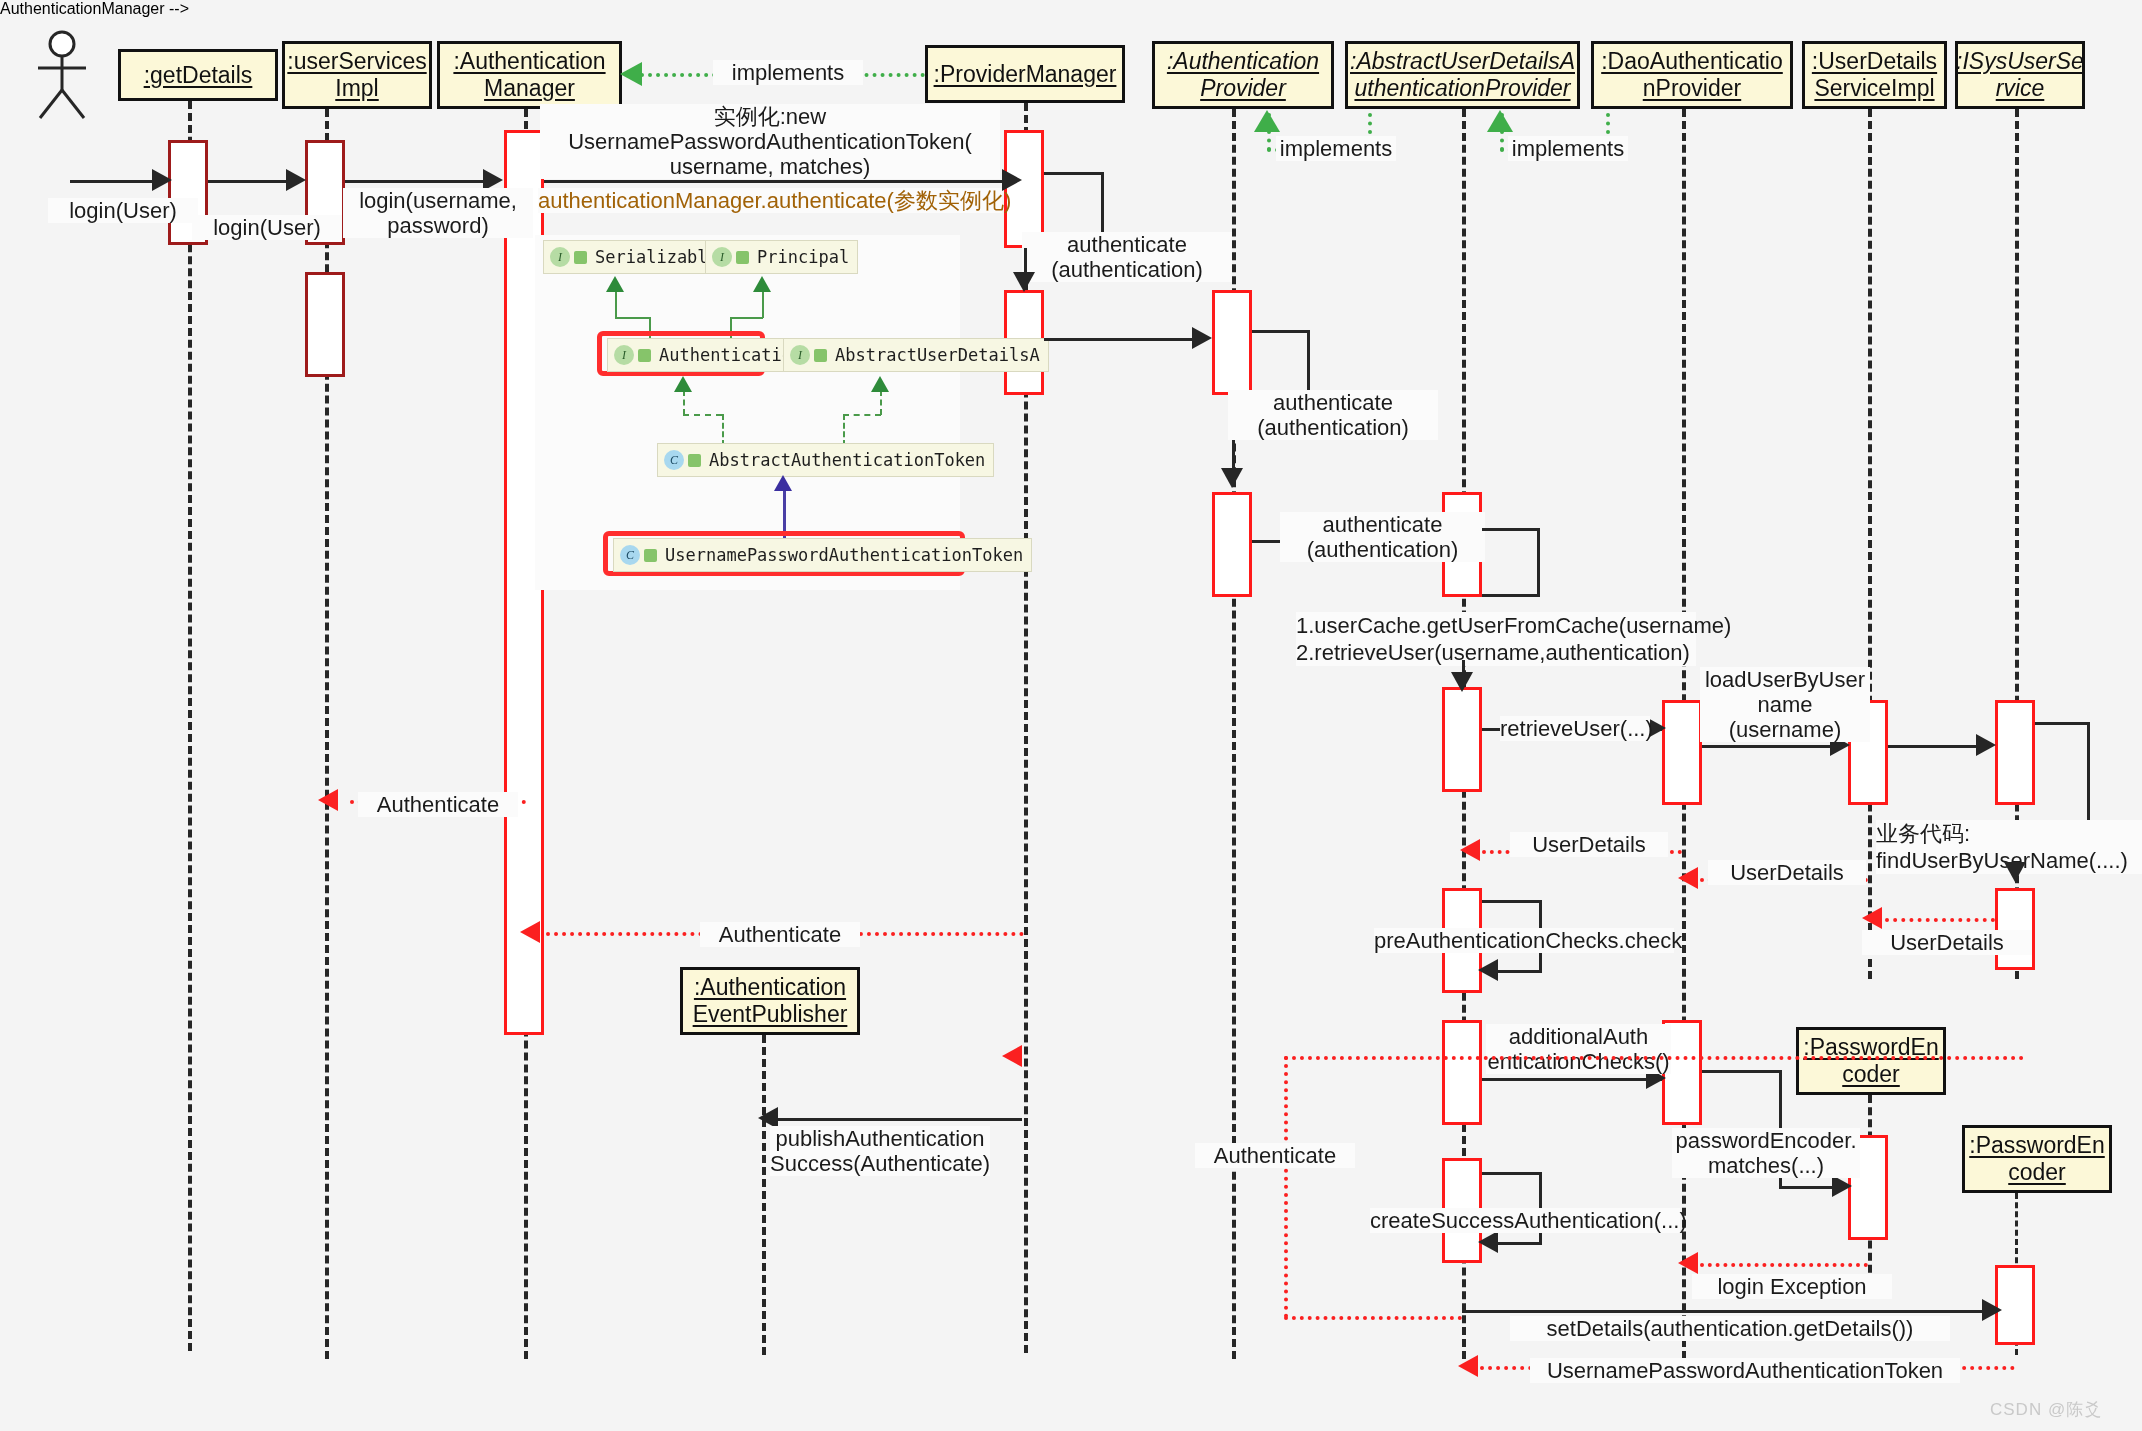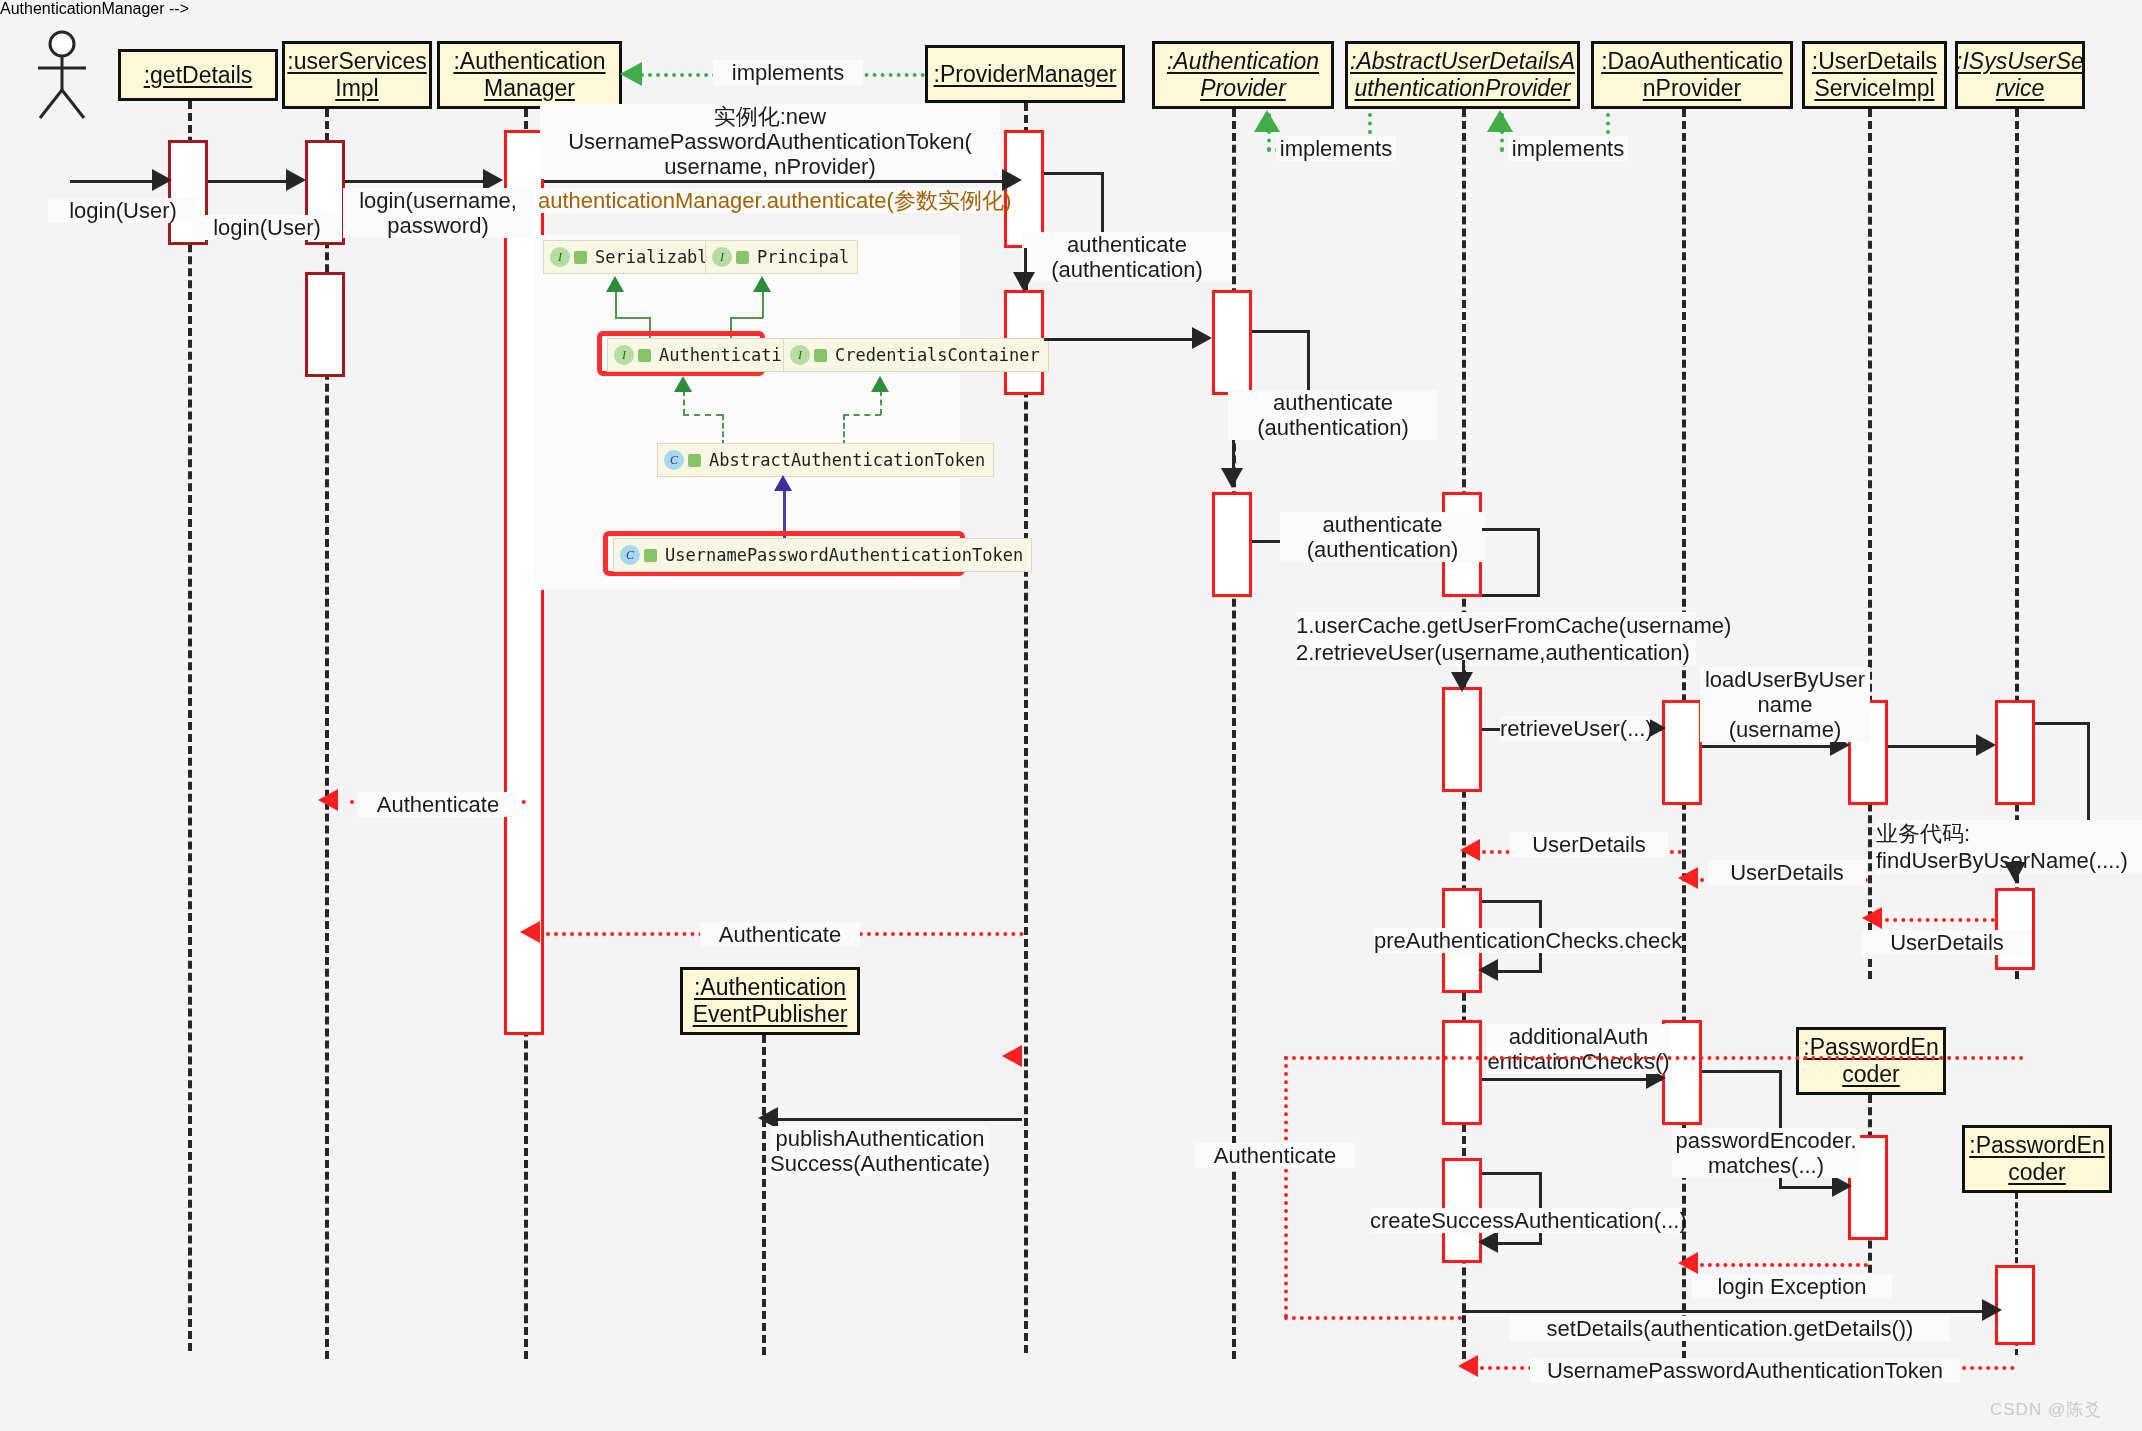--- a/index.html
+++ b/index.html
@@ -229,21 +229,21 @@
     <div class="hl" style="left:62px;top:96px;width:168px;height:45px;"></div>
     <div class="cnode" style="left:72px;top:103px;">
       <span class="ci i">I</span>
       <span class="lk"></span>
       <span>Authentication</span>
     </div>
 
     <div class="cnode" style="left:248px;top:103px;">
       <span class="ci i">I</span>
       <span class="lk"></span>
-      <span>CredentialsContainer</span>
+      <span>AbstractUserDetailsA</span>
     </div>
 
     <div class="cg-vd" style="left:148px;top:155px;height:25px;"></div>
     <div class="cg-hd" style="left:148px;top:179px;width:39px;"></div>
     <div class="cg-vd" style="left:187px;top:179px;height:32px;"></div>
     <div class="cgar" style="left:139px;top:141px;"></div>
 
     <div class="cg-vd" style="left:345px;top:155px;height:25px;"></div>
     <div class="cg-hd" style="left:308px;top:179px;width:38px;"></div>
     <div class="cg-vd" style="left:308px;top:179px;height:32px;"></div>
@@ -281,21 +281,21 @@
   <div class="hline" style="left:345px;top:180px;width:140px;"></div>
   <div class="ar right" style="left:483px;top:169px;"></div>
   <div class="lbl" style="left:343px;top:188px;width:190px;white-space:pre-line;">login(username,
 password)</div>
 
   
   <div class="hline" style="left:544px;top:180px;width:462px;"></div>
   <div class="ar right" style="left:1002px;top:169px;"></div>
   <div class="lbl" style="left:540px;top:104px;width:460px;white-space:pre-line;">实例化:new
 UsernamePasswordAuthenticationToken(
-username, nProvider)</div>
+username, matches)</div>
   <div class="lbl red" style="left:538px;top:188px;width:464px;">authenticationManager.authenticate(参数实例化)</div>
 
   
   <div class="hline" style="left:1044px;top:172px;width:60px;"></div>
   <div class="vline" style="left:1101px;top:172px;height:68px;"></div>
   <div class="hline" style="left:1044px;top:238px;width:58px;"></div>
   <div class="lbl" style="left:1022px;top:232px;width:210px;white-space:pre-line;">authenticate
 (authentication)</div>
   <div class="ar down" style="left:1013px;top:272px;"></div>
   <div class="vline" style="left:1024px;top:248px;height:28px;"></div>

